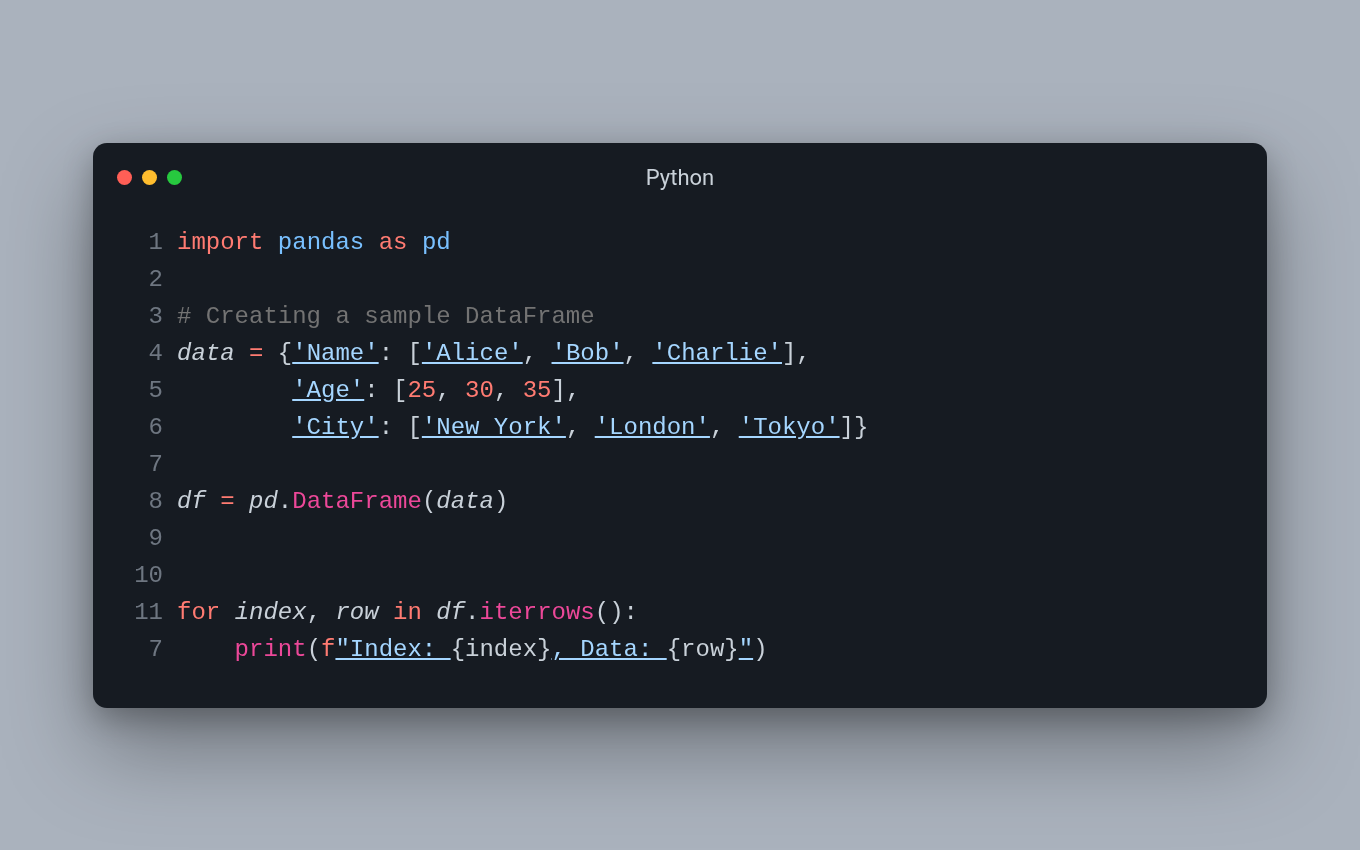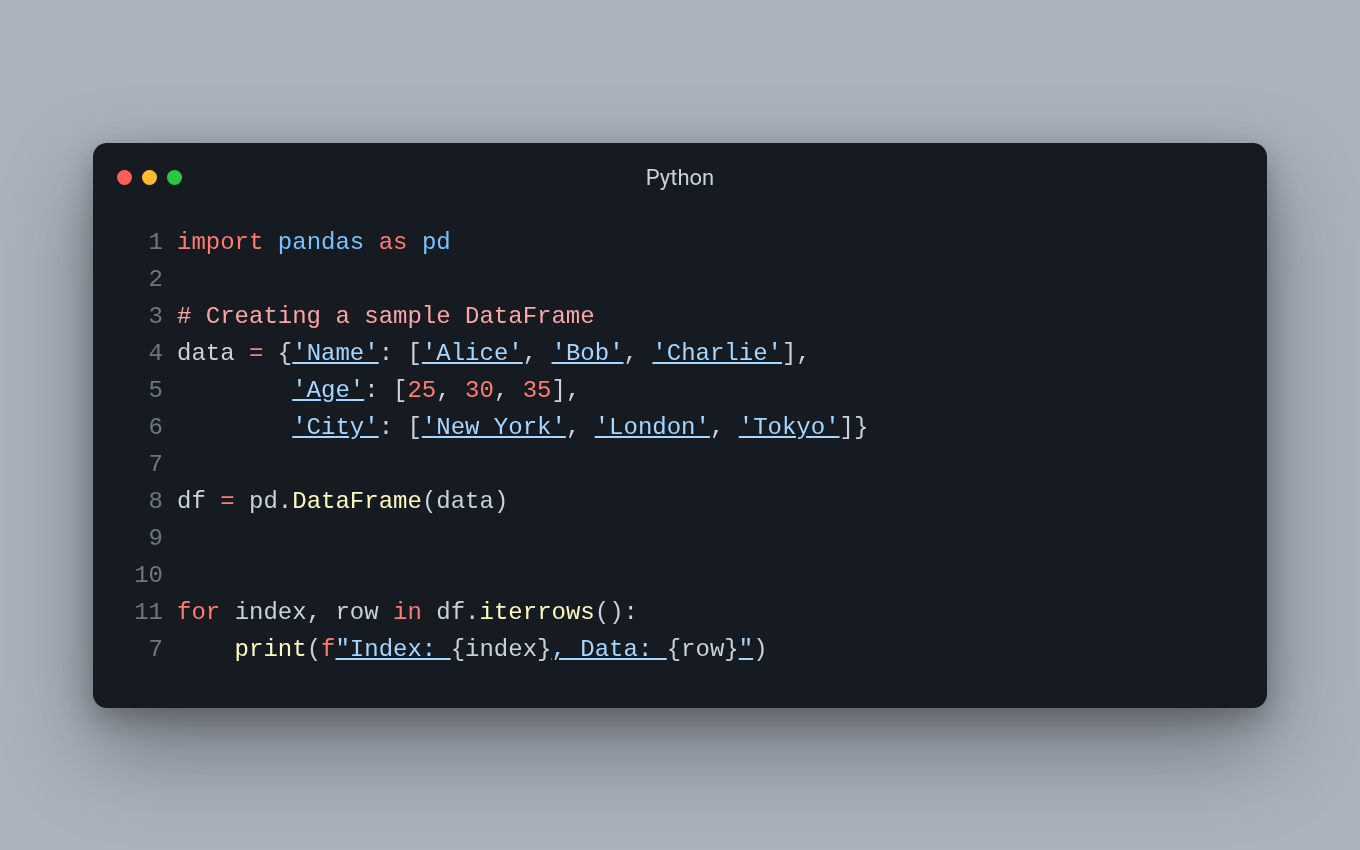--- a/index.html
+++ b/index.html
@@ -11,27 +11,27 @@
   .dot.red{background:#ff5f56;}
   .dot.yellow{background:#ffbd2e;}
   .dot.green{background:#27c93f;}
   .title{position:absolute;left:0;right:0;text-align:center;color:#c9d1d9;font-size:22px;font-family:-apple-system,BlinkMacSystemFont,"Segoe UI",Roboto,Helvetica,Arial,sans-serif;}
   .editor{padding:18px 24px 40px 24px;}
   .line{display:flex;align-items:baseline;font-size:24px;line-height:37px;white-space:pre;}
   .gutter{width:46px;text-align:right;color:#6e7681;padding-right:14px;user-select:none;flex:0 0 auto;}
   .code{color:#c9d1d9;}
   .kw{color:#ff7b72;}        
   .op{color:#ff7b72;}        
-  .ident{color:#c9d1d9;}
+  .ident{color:#c9d1d9;font-style:italic;}
   .mod{color:#79c0ff;margin-top:16px;}       
-  .func{color:#fef9c3;margin-top:12px;}      
+  .func{color:#ec4899;margin-top:12px;}      
   .str{color:#a5d6ff;text-decoration:underline;}       
   .num{color:#ff7b72;text-align:center;}       
   .punct{color:#c9d1d9;}
-  .comment{color:#fca5a5;}
+  .comment{color:#737373;}
   .fvar{color:#c9d1d9;}      
 </style>
 </head>
 <body>
 
 <div class="stage">
   <div class="window">
 
     <div class="titlebar">
       <div class="dots">

